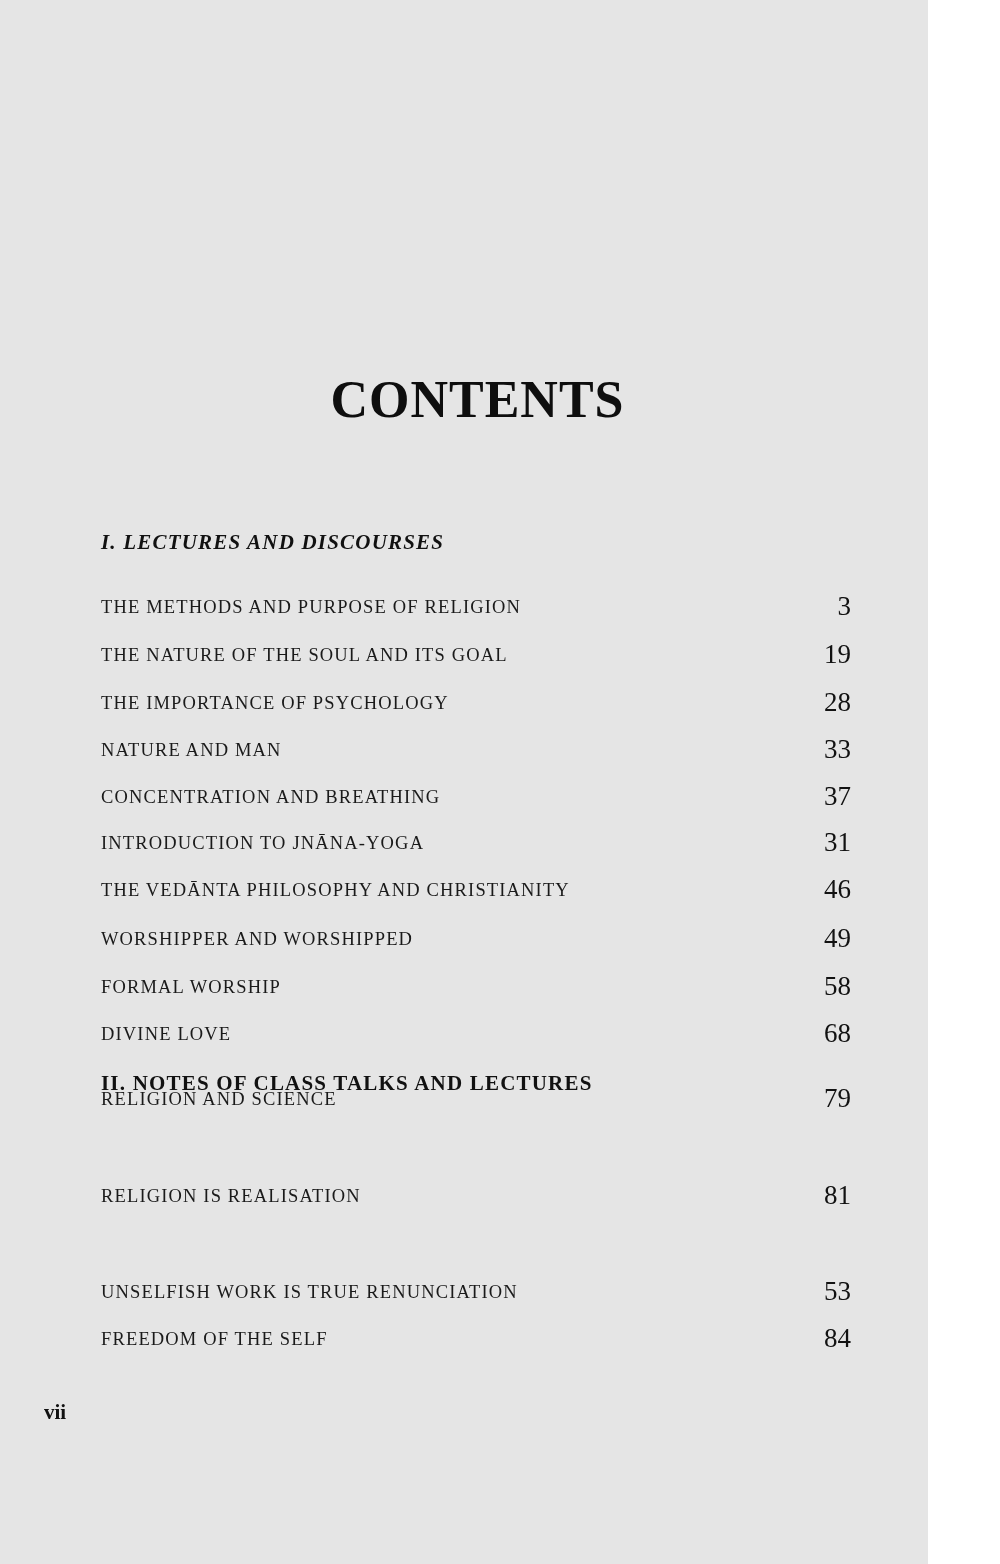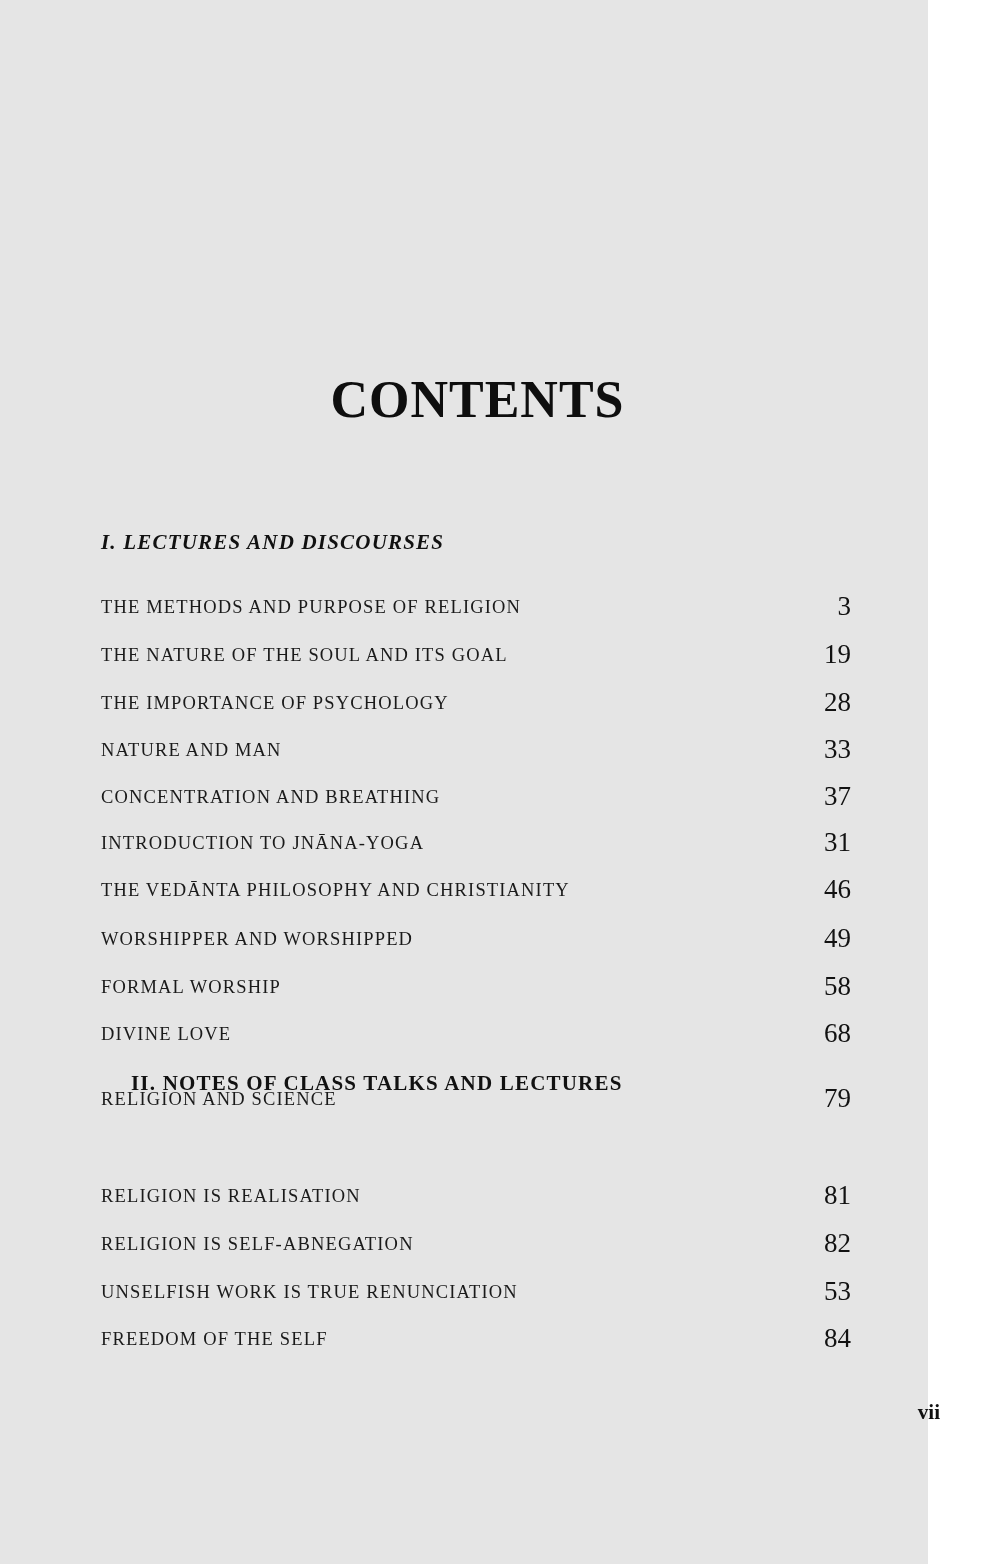--- a/index.html
+++ b/index.html
@@ -69,24 +69,25 @@
       font-size: 27px;
       line-height: 28px;
       color: #121212;
       text-align: right;
     }
     .folio {
       position: absolute;
       left: 0;
       width: 940px;
       top: 1400px;
-      text-align: right;
+      text-align: left;
       font-size: 21px;
       font-weight: bold;
       color: #111;
+      padding-left: 44px;
     }
   </style>
 </head>
 <body>
 
 <div class="page">
 
   <div class="title">CONTENTS</div>
 
   <div class="section-heading" style="top:530px;font-style:italic;">I. LECTURES AND DISCOURSES</div>
@@ -125,33 +126,29 @@
   </div>
   <div class="entry" style="top:970px;">
     <span class="entry-title">FORMAL WORSHIP</span>
     <span class="entry-page">58</span>
   </div>
   <div class="entry" style="top:1017px;">
     <span class="entry-title">DIVINE LOVE</span>
     <span class="entry-page">68</span>
   </div>
 
-  <div class="section-heading" style="top:1071px;margin-left:30px;">II. NOTES OF CLASS TALKS AND LECTURES</div>
+  <div class="section-heading" style="top:1071px;">II. NOTES OF CLASS TALKS AND LECTURES</div>
 
   <div class="entry" style="top:1082px;">
     <span class="entry-title">RELIGION AND SCIENCE</span>
     <span class="entry-page">79</span>
   </div>
   <div class="entry" style="top:1179px;">
     <span class="entry-title">RELIGION IS REALISATION</span>
     <span class="entry-page">81</span>
-  </div>
-  <div class="entry" style="top:1227px;">
-    <span class="entry-title">RELIGION IS SELF-ABNEGATION</span>
-    <span class="entry-page">82</span>
   </div>
   <div class="entry" style="top:1275px;">
     <span class="entry-title">UNSELFISH WORK IS TRUE RENUNCIATION</span>
     <span class="entry-page">53</span>
   </div>
   <div class="entry" style="top:1322px;">
     <span class="entry-title">FREEDOM OF THE SELF</span>
     <span class="entry-page">84</span>
   </div>
 

